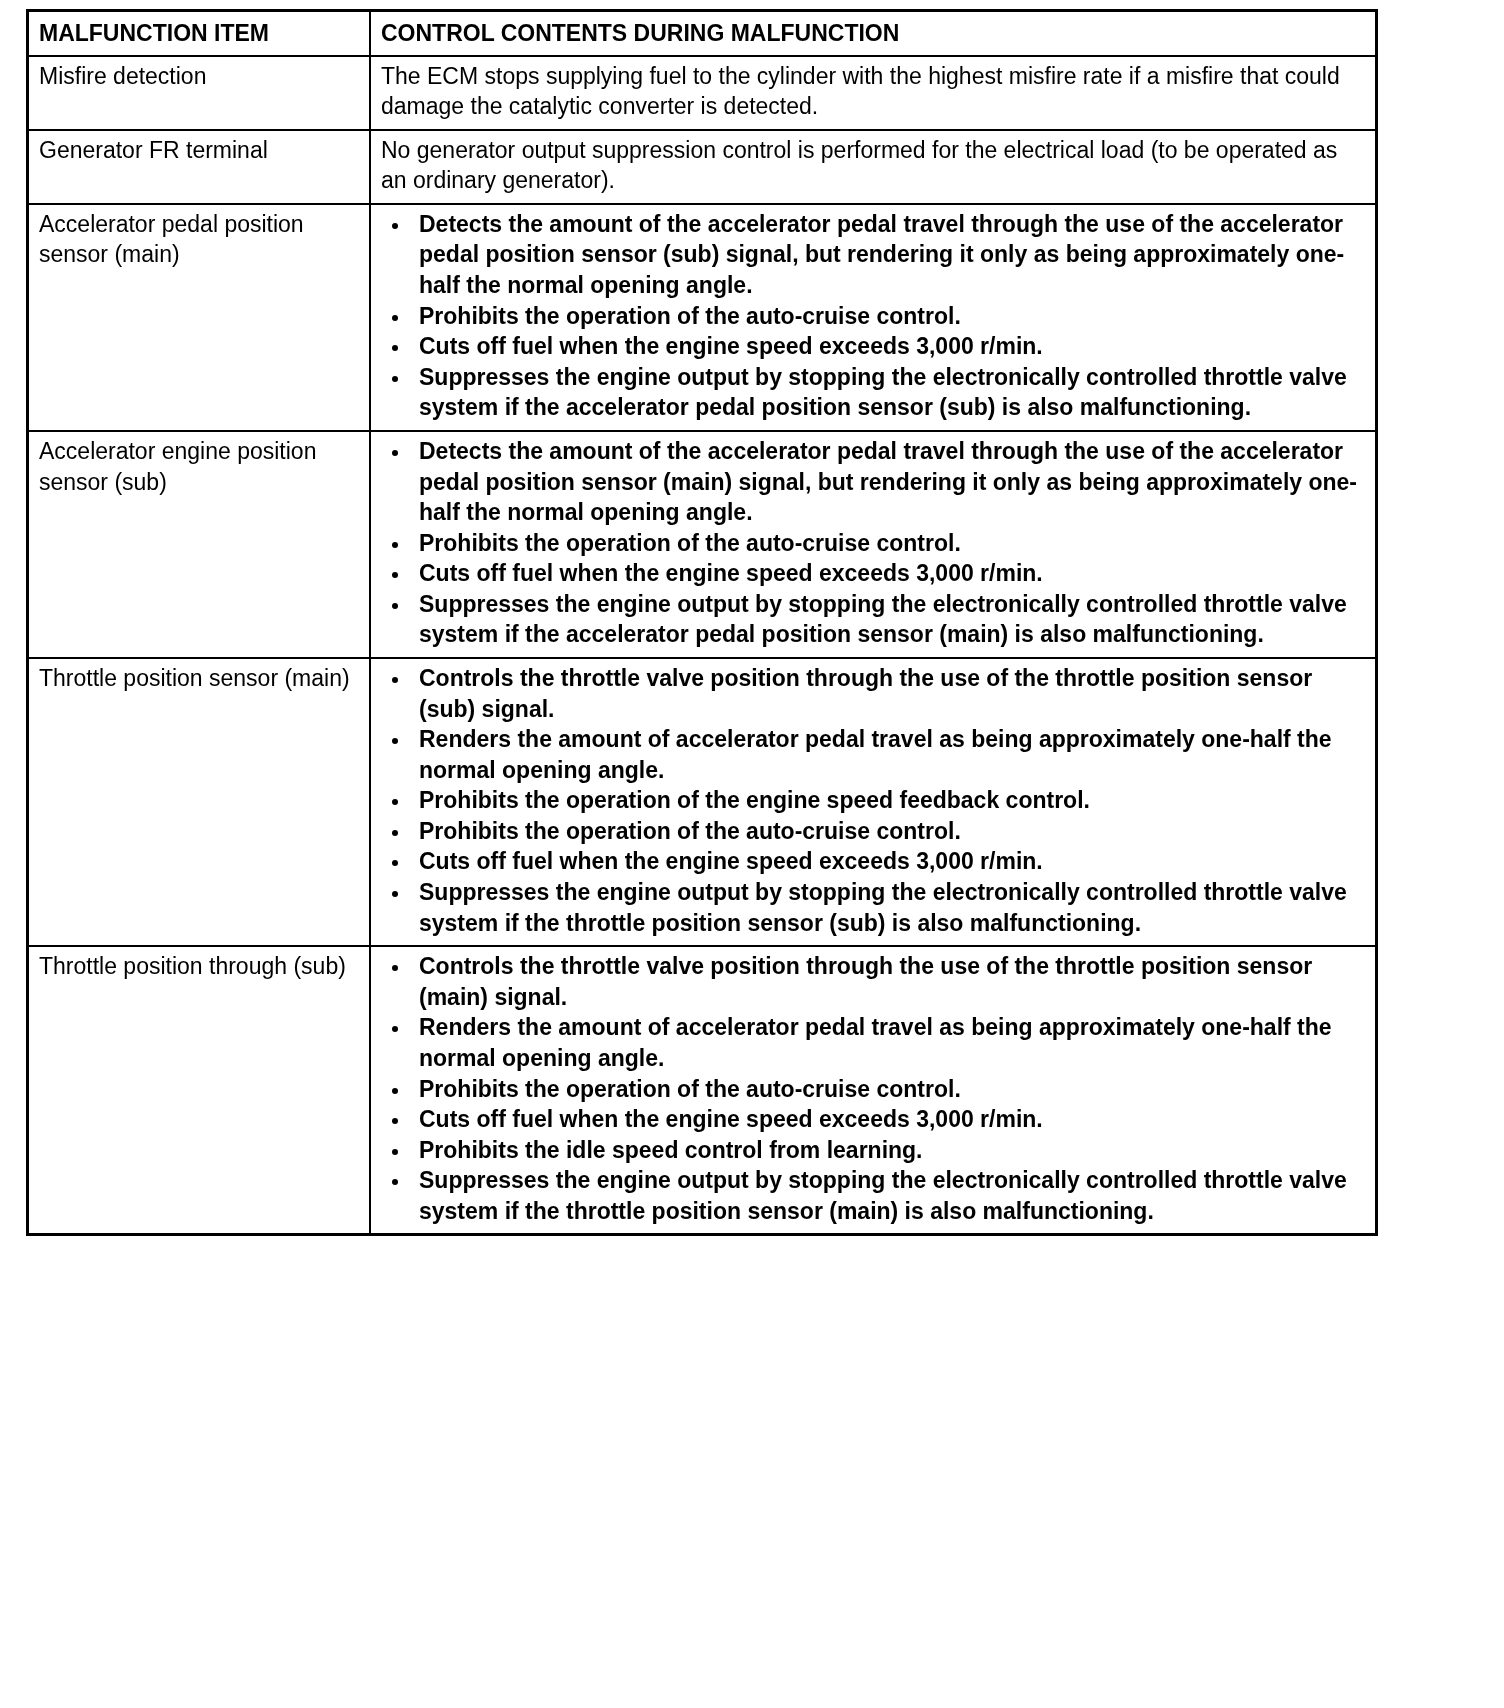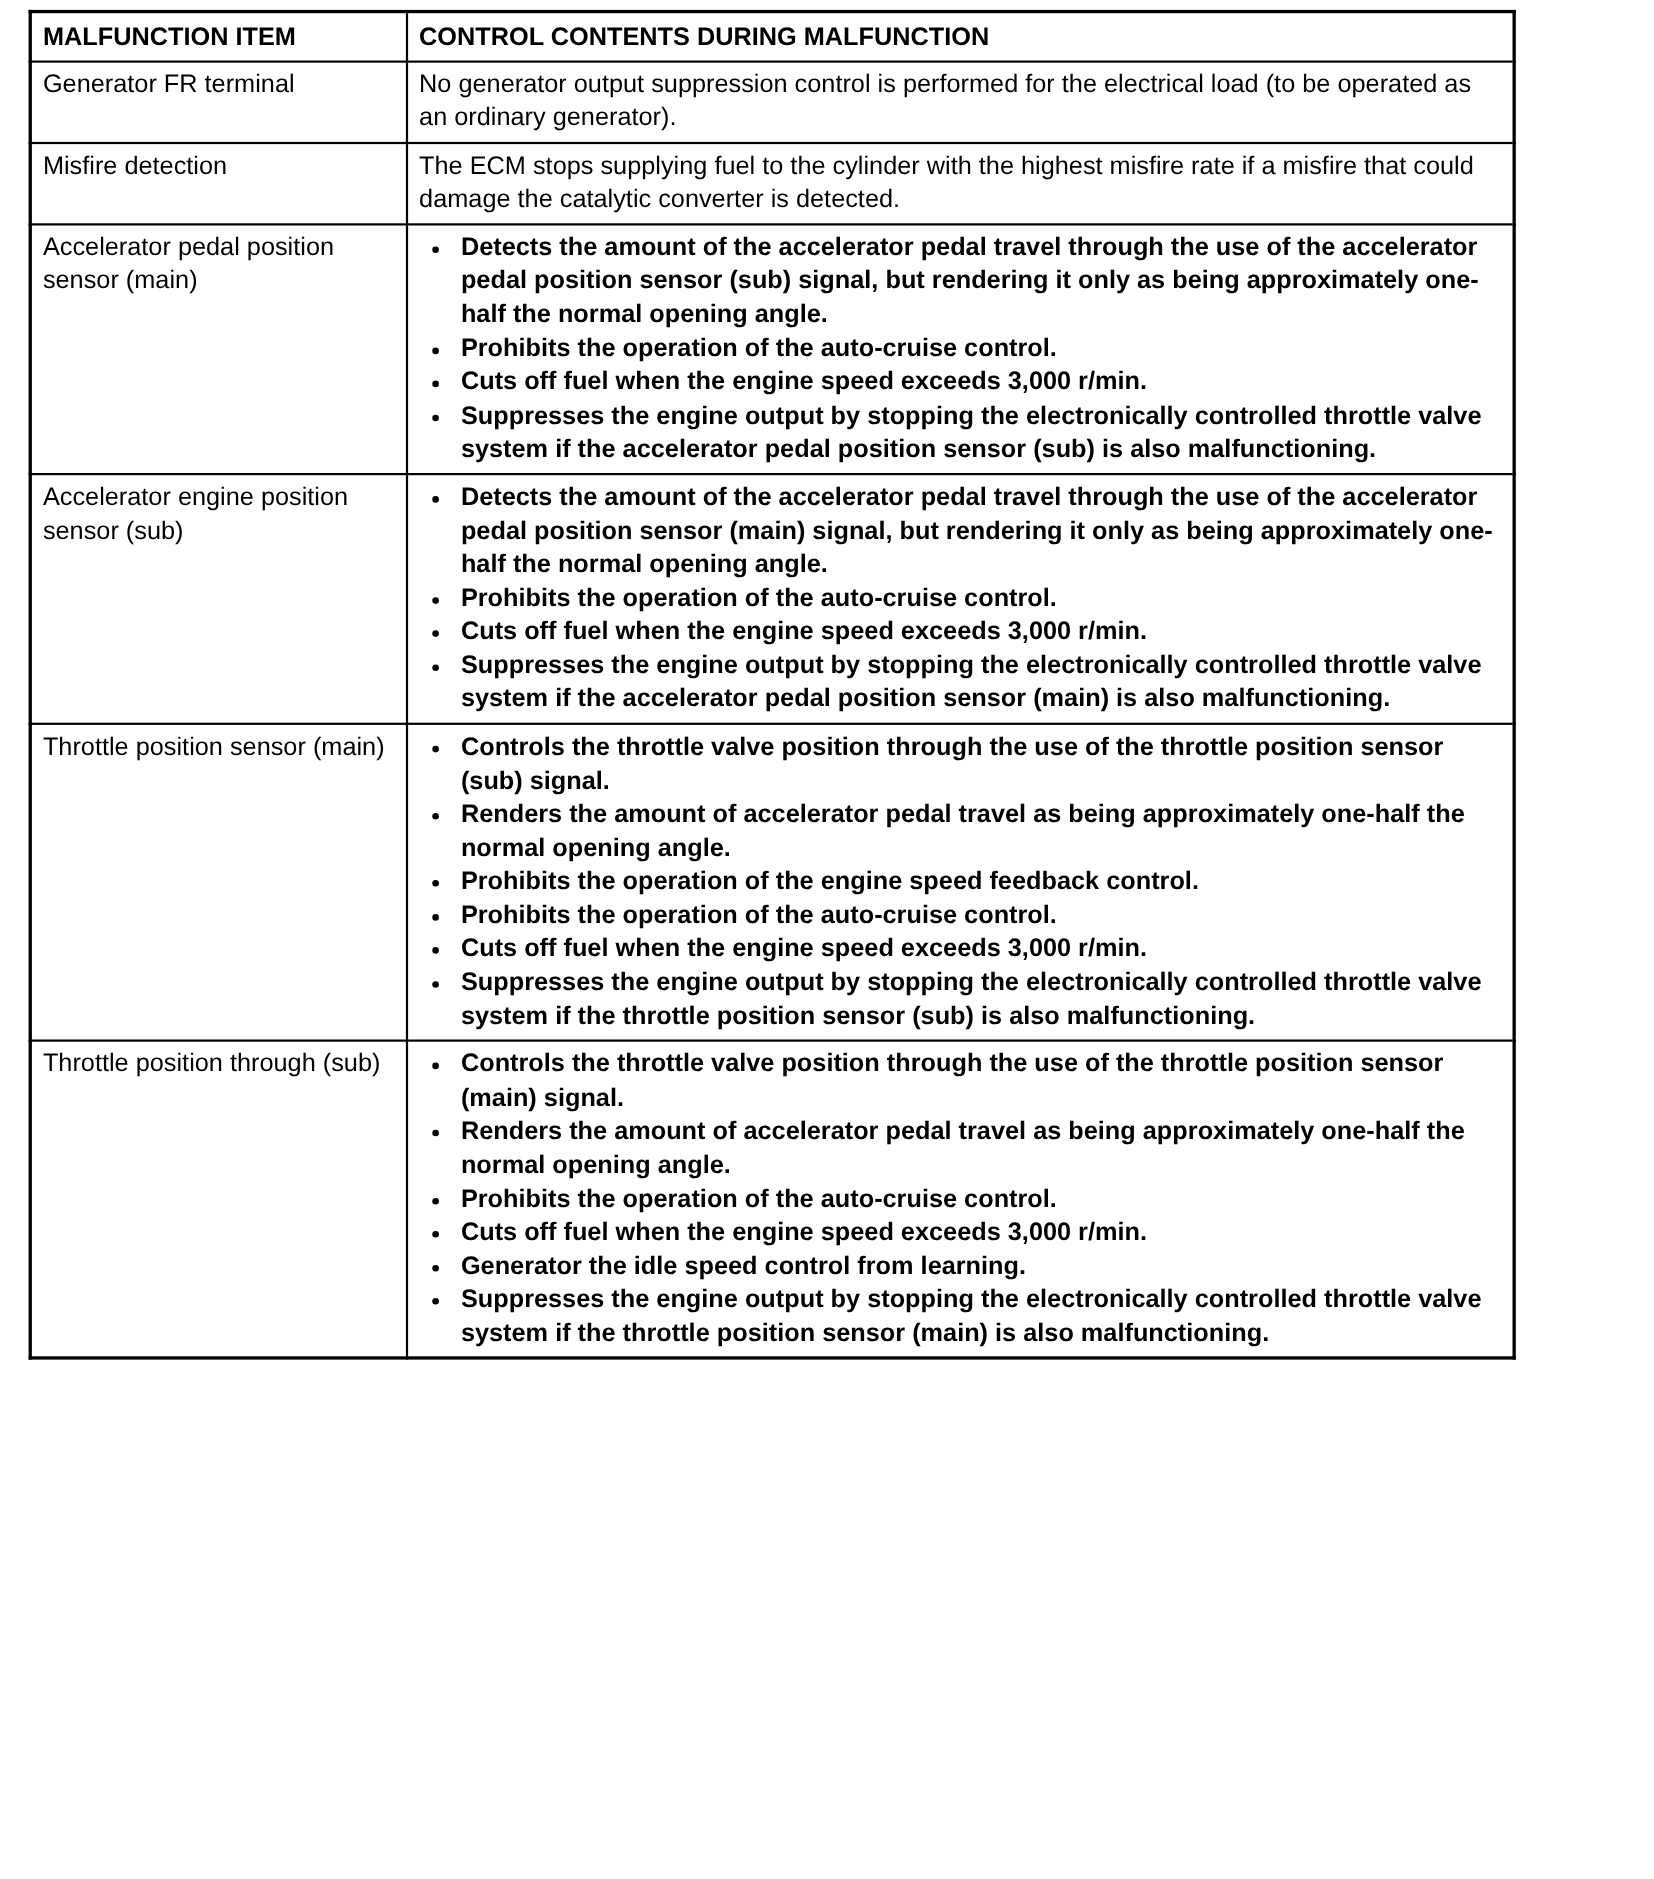--- a/index.html
+++ b/index.html
@@ -63,26 +63,26 @@
 <div class="page">
   <table class="malfunction-table">
     <thead>
       <tr>
         <th class="col-item">MALFUNCTION ITEM</th>
         <th class="col-content">CONTROL CONTENTS DURING MALFUNCTION</th>
       </tr>
     </thead>
     <tbody id="table-body">
         <tr>
+          <td class="item-cell">Misfire detection</td>
+          <td class="content-cell">The ECM stops supplying fuel to the cylinder with the highest misfire rate if a misfire that could damage the catalytic converter is detected.</td>
+        </tr>
+        <tr>
           <td class="item-cell">Generator FR terminal</td>
           <td class="content-cell">No generator output suppression control is performed for the electrical load (to be operated as an ordinary generator).</td>
-        </tr>
-        <tr>
-          <td class="item-cell">Misfire detection</td>
-          <td class="content-cell">The ECM stops supplying fuel to the cylinder with the highest misfire rate if a misfire that could damage the catalytic converter is detected.</td>
         </tr>
         <tr>
           <td class="item-cell">Accelerator pedal position sensor (main)</td>
           <td class="content-cell">
             <ul>
               <li>Detects the amount of the accelerator pedal travel through the use of the accelerator pedal position sensor (sub) signal, but rendering it only as being approximately one-half the normal opening angle.</li>
               <li>Prohibits the operation of the auto-cruise control.</li>
               <li>Cuts off fuel when the engine speed exceeds 3,000 r/min.</li>
               <li>Suppresses the engine output by stopping the electronically controlled throttle valve system if the accelerator pedal position sensor (sub) is also malfunctioning.</li>
             </ul>
@@ -113,20 +113,20 @@
           </td>
         </tr>
         <tr>
           <td class="item-cell">Throttle position through (sub)</td>
           <td class="content-cell">
             <ul>
               <li>Controls the throttle valve position through the use of the throttle position sensor (main) signal.</li>
               <li>Renders the amount of accelerator pedal travel as being approximately one-half the normal opening angle.</li>
               <li>Prohibits the operation of the auto-cruise control.</li>
               <li>Cuts off fuel when the engine speed exceeds 3,000 r/min.</li>
-              <li>Generator the idle speed control from learning.</li>
+              <li>Prohibits the idle speed control from learning.</li>
               <li>Suppresses the engine output by stopping the electronically controlled throttle valve system if the throttle position sensor (main) is also malfunctioning.</li>
             </ul>
           </td>
         </tr>
       </tbody>
   </table>
 </div>
 
 </body></html>

